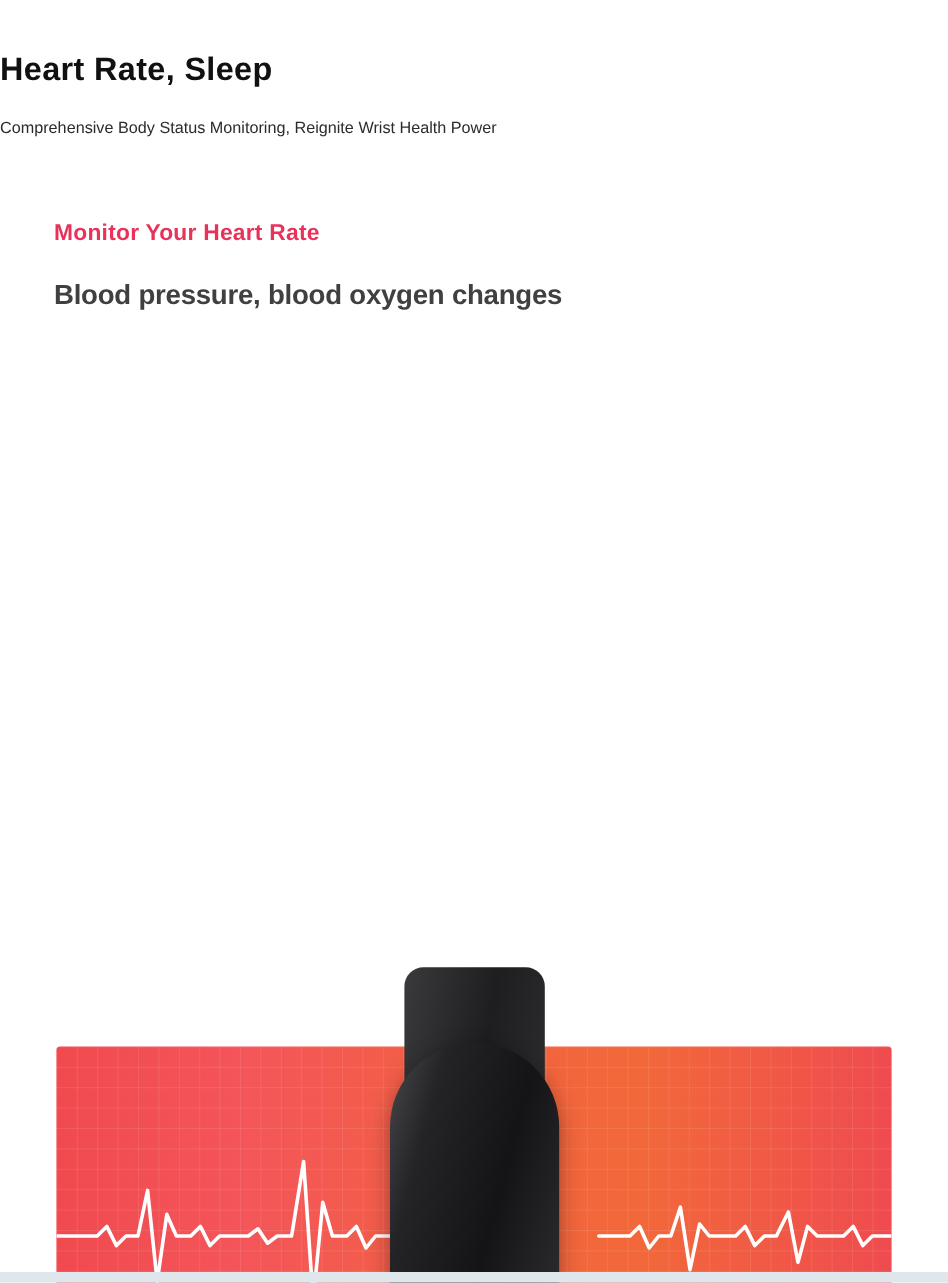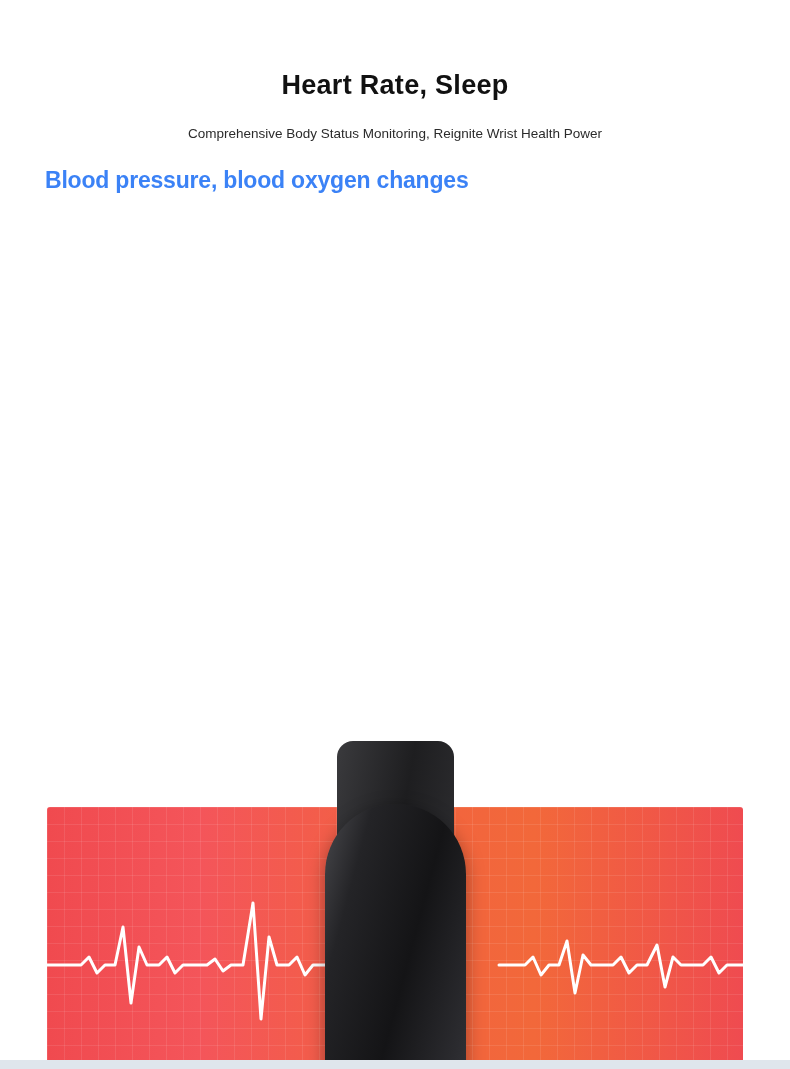--- a/index.html
+++ b/index.html
@@ -10,22 +10,21 @@
     width: 790px;
     height: 1069px;
     background: #ffffff;
     font-family: "Liberation Sans", sans-serif;
     overflow: hidden;
     position: relative;
   }
 
   
   .page-header {
-    text-align: center;
-    padding-top: 70px;
+    padding-top: 43px;
   }
   .headline {
     font-size: 27px;
     font-weight: bold;
     color: #111111;
     letter-spacing: 0.3px;
   }
   .subheadline {
     font-size: 13.5px;
     color: #2b2b2b;
@@ -42,21 +41,21 @@
     margin-top: 70px;
     font-size: 19px;
     font-weight: bold;
     color: #e8325a;
     letter-spacing: 0.2px;
   }
   .section-title {
     margin-top: 26px;
     font-size: 23px;
     font-weight: bold;
-    color: #3b82f6;
+    color: #404040;
     letter-spacing: -0.2px;
   }
   .body-copy {
     margin-top: 28px;
     margin-left: 5px;
     font-size: 14.6px;
     line-height: 1.42;
     color: #161616;
     font-weight: bold;
     max-width: 505px;
@@ -133,20 +132,21 @@
 </style>
 </head>
 <body>
 
 <div class="page-header">
   <div class="headline">Heart Rate, Sleep</div>
   <div class="subheadline">Comprehensive Body Status Monitoring, Reignite Wrist Health Power</div>
 </div>
 
 <div class="section-text">
+  <div class="eyebrow">Monitor Your Heart Rate</div>
   <div class="section-title">Blood pressure, blood oxygen changes</div>
 </div>
 
 <div class="hero">
 
   <div class="gradient-band">
     <div class="grid-lines"></div>
 
     <svg class="ecg-svg" width="696" height="368" viewBox="0 0 696 368">
       <polyline fill="none" stroke="#ffffff" stroke-width="3" stroke-linejoin="round" stroke-linecap="round" points="0,158 22,158 34,158 42,150 50,166 58,158 68,158 76,120 84,196 92,140 100,158 112,158 120,150 128,166 136,158 150,158 160,158 168,152 176,164 184,158 196,158 206,96 214,212 222,130 230,158 242,158 250,150 258,168 266,158 278,158 290,158 300,158 310,158"></polyline>

